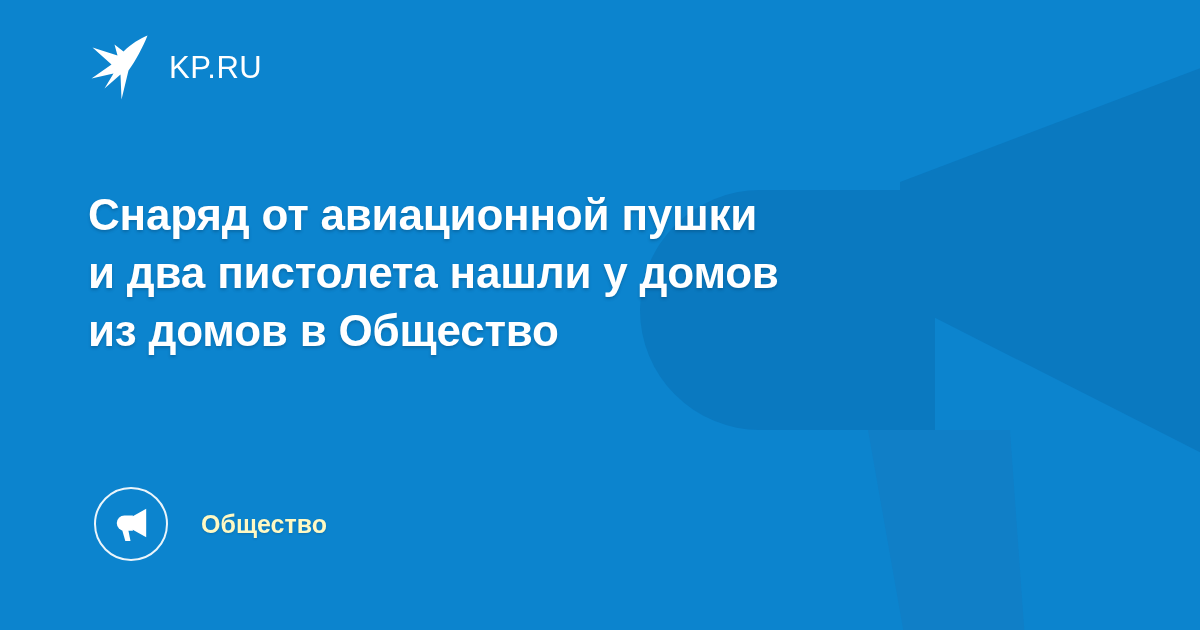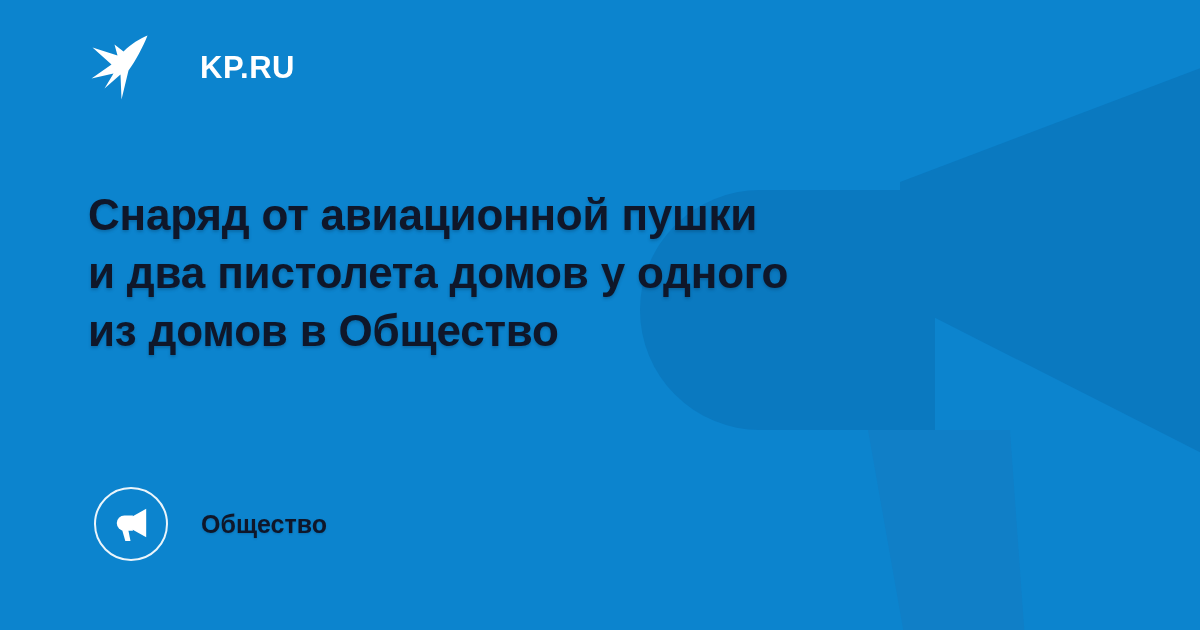--- a/index.html
+++ b/index.html
@@ -39,36 +39,36 @@
   }
 
   .brand-logo {
     width: 62px;
     height: 66px;
     display: block;
     flex: 0 0 auto;
   }
 
   .brand-name {
-    margin-left: 48px;
+    margin-left: 17px;
     color: #ffffff;
     font-size: 31px;
-    font-weight: bold;
+    font-weight: normal;
     letter-spacing: 0.5px;
     line-height: 1;
     white-space: nowrap;
   }
 
   
   .headline {
     position: absolute;
     left: 88px;
     top: 186px;
     width: 1000px;
-    color: #0f172a;
+    color: #ffffff;
     font-size: 44px;
     font-weight: bold;
     line-height: 58px;
     letter-spacing: -0.2px;
     text-shadow: 0 2px 3px rgba(0, 45, 80, 0.28);
   }
 
   .headline-line {
     display: block;
     white-space: nowrap;
@@ -97,21 +97,21 @@
   }
 
   .category-icon {
     width: 38px;
     height: 38px;
     display: block;
   }
 
   .category-label {
     margin-left: 33px;
-    color: #0f172a;
+    color: #fef9c3;
     font-size: 25px;
     font-weight: bold;
     line-height: 1;
     white-space: nowrap;
     text-shadow: 0 1px 2px rgba(0, 45, 80, 0.22);
   }
 </style>
 </head>
 <body>
 
@@ -136,21 +136,21 @@
                L1.5 44.5 L23.5 39.5
                L14.5 54.5 L30.5 40.5
                L31.5 65.5 L38.5 36.5
                C45.5 27 53 13 57.5 1.5 Z" fill="#ffffff"></path>
     </svg>
     <div class="brand-name">KP.RU</div>
   </div>
 
   <div class="headline">
     <span class="headline-line">Снаряд от авиационной пушки</span>
-    <span class="headline-line">и два пистолета домов у одного</span>
+    <span class="headline-line">и два пистолета нашли у домов</span>
     <span class="headline-line">из домов в Общество</span>
   </div>
 
   <div class="category">
     <div class="category-icon-wrap">
       <svg class="category-icon" viewBox="0 0 40 40" xmlns="http://www.w3.org/2000/svg" aria-hidden="true">
 
         <path d="M36 4 L36 34 L20 25 L20 13 Z" fill="#ffffff"></path>
 
         <path d="M13 11 L22 11 L22 27 L13 27 A8 8 0 0 1 13 11 Z" fill="#ffffff"></path>

